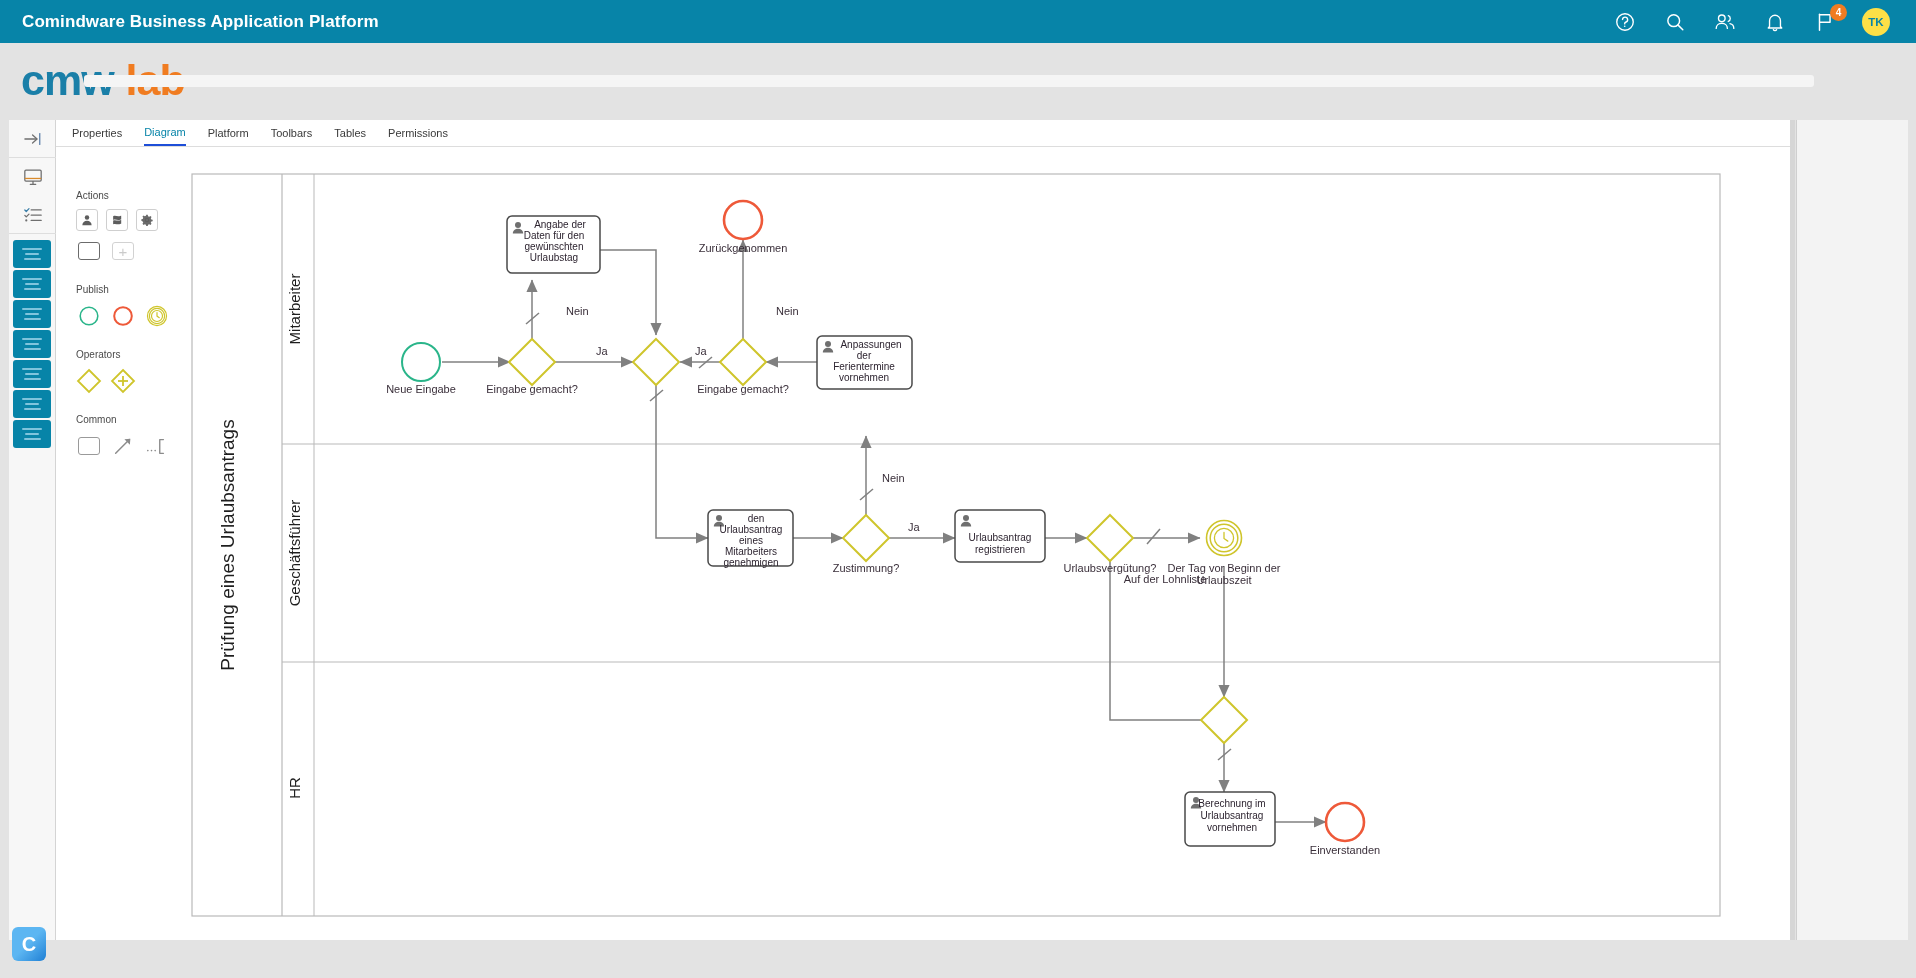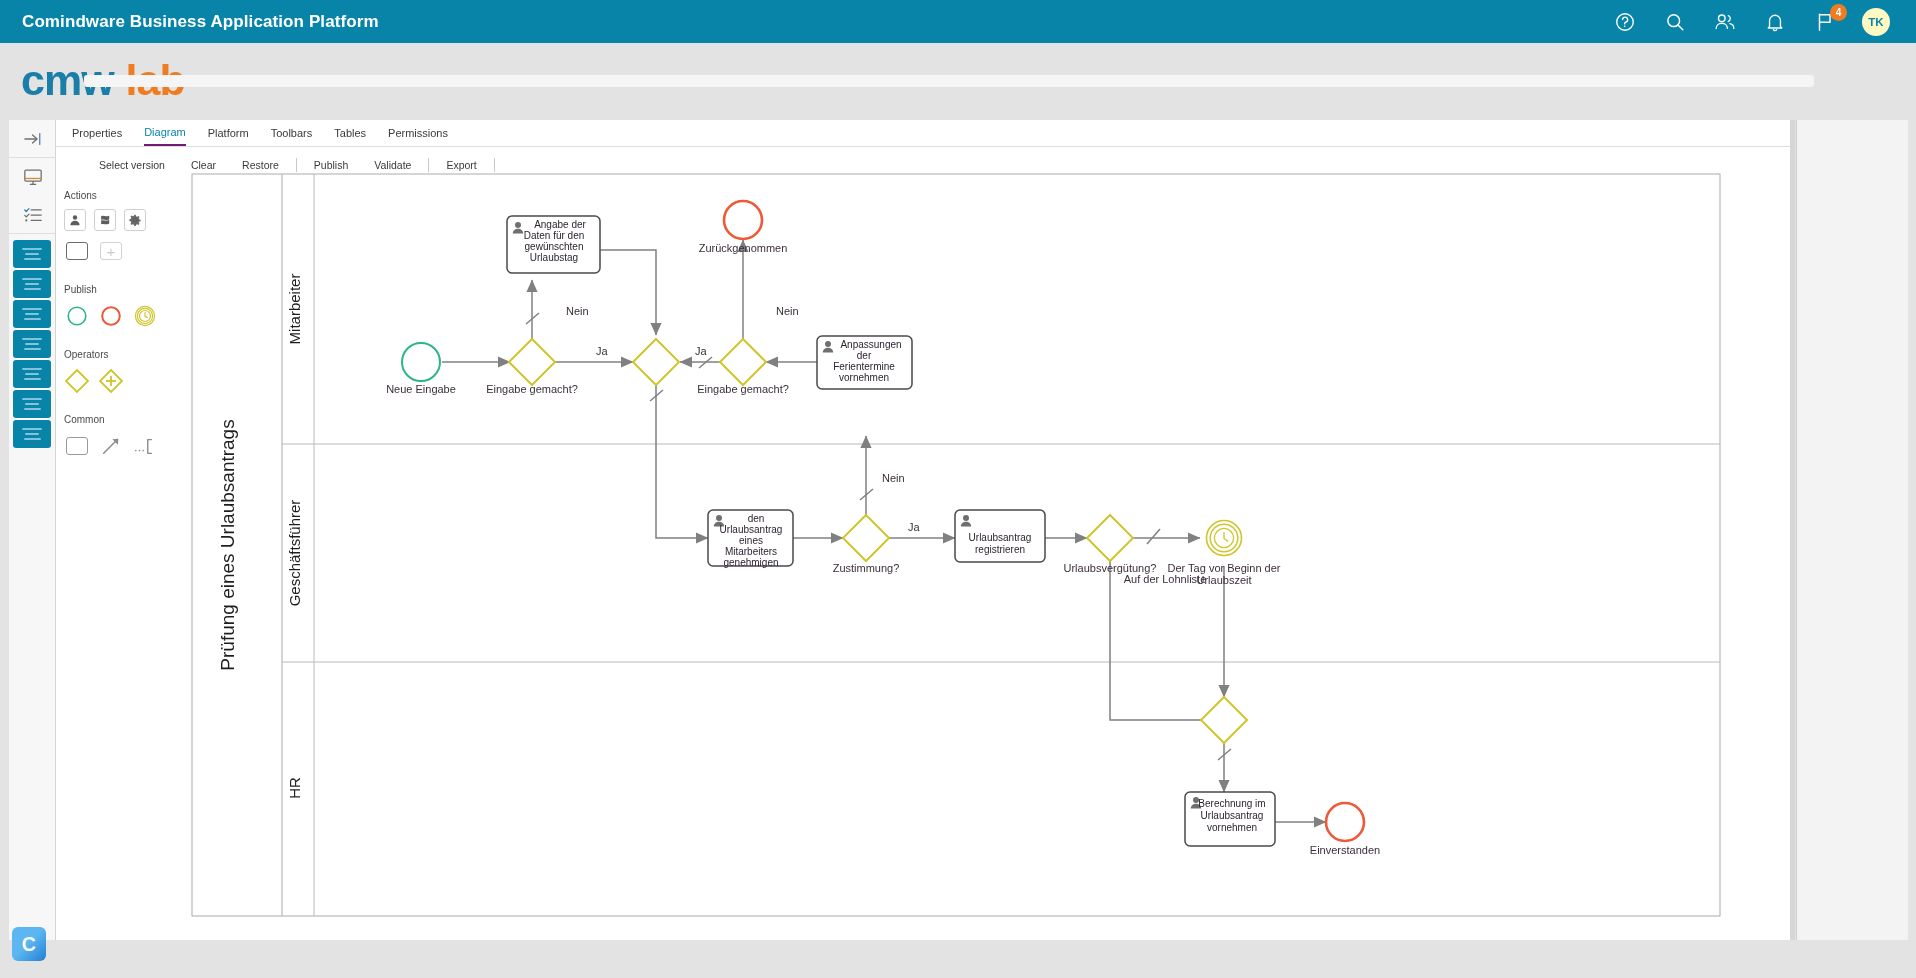--- a/index.html
+++ b/index.html
@@ -27,21 +27,21 @@
   }
   .tb-icon { width:26px; height:26px; display:flex; align-items:center; justify-content:center; cursor:pointer; position:relative; }
   .tb-icon svg { display:block; }
   .badge {
     position:absolute; right:-9px; top:-5px;
     background:#f07c21; color:#fff; font-size:10px; font-weight:bold;
     width:17px; height:17px; border-radius:50%;
     display:flex; align-items:center; justify-content:center;
   }
   .avatar {
-    width:28px; height:28px; border-radius:50%; background:#fef9c3;
+    width:28px; height:28px; border-radius:50%; background:#fde047;
     color:#0784a8; font-size:11.5px; font-weight:bold;
     display:flex; align-items:center; justify-content:center;
     cursor:pointer;
   }
 
   
   .logoband {
     position:absolute; left:0; top:43px; width:1916px; height:77px;
     background:#e3e3e3;
   }
@@ -80,35 +80,35 @@
   
   .card {
     position:absolute; left:56px; top:120px; width:1736px; height:820px;
     background:#ffffff;
   }
   .tabbar {
     height:27px; border-bottom:1px solid #dddddd; background:#fff;
     display:flex; align-items:flex-end; padding-left:16px; gap:22px;
   }
   .tab { font-size:11px; color:#3a3a3a; cursor:pointer; height:27px; display:flex; align-items:center; }
-  .tab.active { color:#0784a8; border-bottom:2px solid #701a75; }
+  .tab.active { color:#0784a8; border-bottom:2px solid #1d4ed8; }
 
   .toolbar {
     height:35px; display:flex; align-items:center; padding-left:30px; gap:0;
   }
   .tb-btn { font-size:10.5px; color:#3a3a3a; cursor:pointer; padding:0 13px; }
   .tb-div { width:1px; height:14px; background:#c9c9c9; margin:0 4px; }
   .tb-strip {
     position:absolute; left:84px; top:75px; width:1730px; height:12px;
     background:#f5f5f5; border-radius:3px;
   }
 
   
   .palette {
-    position:absolute; left:64px; top:190px; width:115px;
+    position:absolute; left:76px; top:190px; width:115px;
   }
   .pal-head { font-size:10px; color:#4a4a4a; margin-bottom:8px; }
   .pal-row { display:flex; gap:8px; margin-bottom:7px; }
   .pal-btn {
     width:22px; height:22px; border:1px solid #cfcfcf; border-radius:3px;
     background:#fff; display:flex; align-items:center; justify-content:center; cursor:pointer;
   }
   .pal-shape { width:26px; height:26px; display:flex; align-items:center; justify-content:center; cursor:pointer; }
   .pal-rect { width:22px; height:18px; border:1.6px solid #6b6b6b; border-radius:3px; }
   .pal-rect.light { border-color:#d2d2d2; }
@@ -260,31 +260,20 @@
 
   <div class="tabbar">
     <div class="tab">Properties</div>
     <div class="tab active">Diagram</div>
     <div class="tab">Platform</div>
     <div class="tab">Toolbars</div>
     <div class="tab">Tables</div>
     <div class="tab">Permissions</div>
   </div>
 
-  <div class="toolbar">
-    <div class="tb-btn">Select version</div>
-    <div class="tb-btn">Clear</div>
-    <div class="tb-btn">Restore</div>
-    <div class="tb-div"></div>
-    <div class="tb-btn">Publish</div>
-    <div class="tb-btn">Validate</div>
-    <div class="tb-div"></div>
-    <div class="tb-btn">Export</div>
-    <div class="tb-div"></div>
-  </div>
 </div>
 
 <div class="tb-strip"></div>
 
 <div class="palette">
 
   <div class="pal-head">Actions</div>
   <div class="pal-row">
     <div class="pal-btn">
       <svg width="12" height="12" viewBox="0 0 14 14" fill="#5d5d5d">

